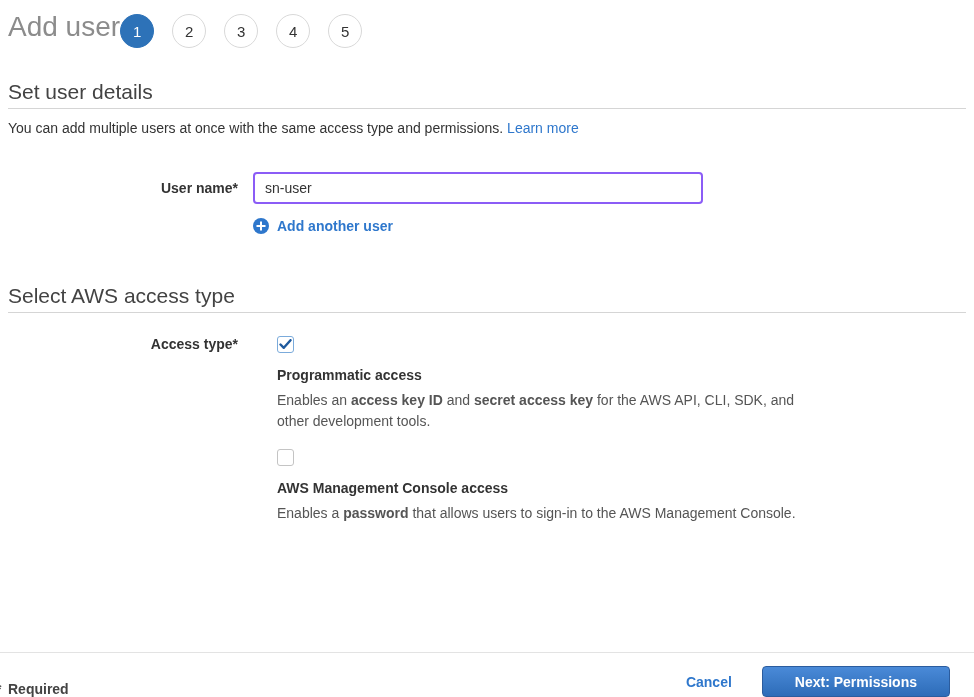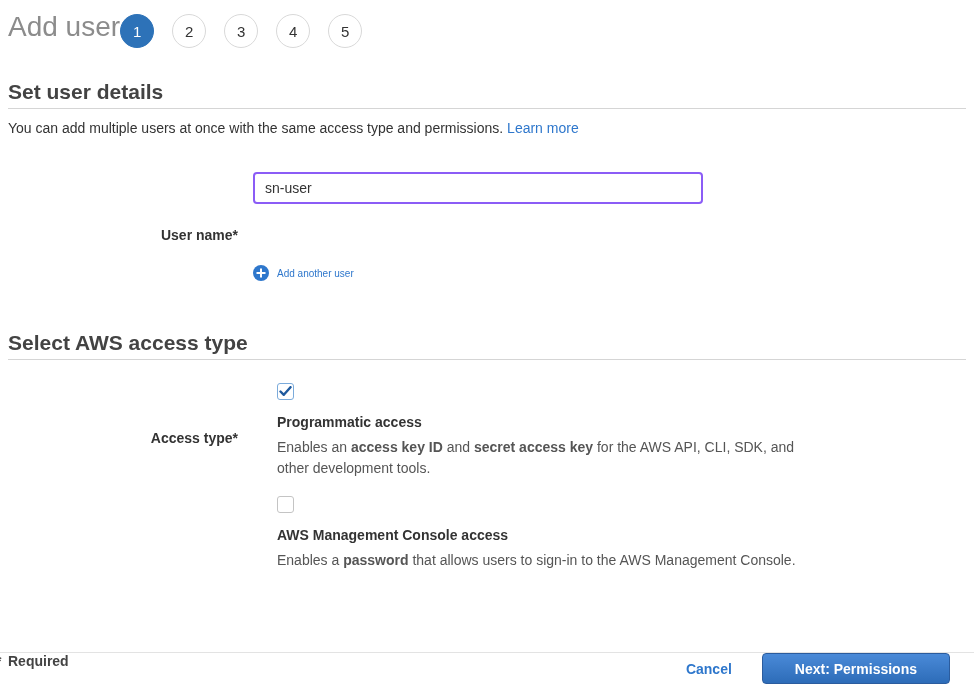--- a/index.html
+++ b/index.html
@@ -41,21 +41,21 @@
   }
   .step-circle.active {
     background: #2d72b8;
     border-color: #2d72b8;
     color: #fff;
   }
 
   
   .section-heading {
     font-size: 21px;
-    font-weight: 700;
+    font-weight: 400;
     color: #434343;
     line-height: 24px;
     margin: 0 8px;
   }
   .sec1 .section-heading { margin-top: 32px; }
   .sec2 .section-heading { margin-top: 50px; }
   .section-rule {
     border-bottom: 1px solid #d5d5d5;
     margin: 4px 8px 0 8px;
   }
@@ -74,39 +74,38 @@
   
   .form-row { display: flex; margin-top: 35px; }
   .form-label {
     width: 253px;
     padding-right: 15px;
     text-align: right;
     font-weight: bold;
     color: #333;
     line-height: 32px;
     flex: none;
-    margin-top: 47px;
   }
   .text-input {
     width: 450px; height: 32px;
     border: 2px solid #8b5cf6;
     border-radius: 4px;
     padding: 0 10px;
     font-family: "Liberation Sans", sans-serif;
     font-size: 14px;
     color: #333;
     outline: none;
   }
   .add-user-row {
     display: flex; align-items: center;
     gap: 8px;
     margin: 14px 0 0 253px;
     cursor: pointer;
   }
-  .add-user-row .link-bold { font-weight: normal; font-size: 10px; color: #2e77cc; }
+  .add-user-row .link-bold { font-weight: bold; font-size: 14px; color: #2e77cc; }
   .add-icon-svg { display: block; }
 
   
   .access-row { display: flex; margin-top: 22px; gap: 24px; }
   .access-label { line-height: 19px; }
   .options { display: flex; flex-direction: column; }
   .option { display: flex; gap: 13px; flex-direction: column; }
   .option + .option { margin-top: 16px; }
   .checkbox {
     width: 17px; height: 17px;
@@ -130,21 +129,21 @@
   }
   .option-desc strong { color: #555; }
 
   
   .footer {
     position: absolute;
     left: 0; right: 0; bottom: 0;
     height: 45px;
     border-top: 1px solid #e3e3e3;
     display: flex;
-    align-items: flex-start;
+    align-items: flex-end;
     padding: 0 24px 0 8px;
     background: #fff;
   }
   .required-note { font-weight: bold; color: #434343; }
   .required-asterisk {
     position: absolute;
     left: -4px;
     font-weight: bold;
     color: #434343;
   }

